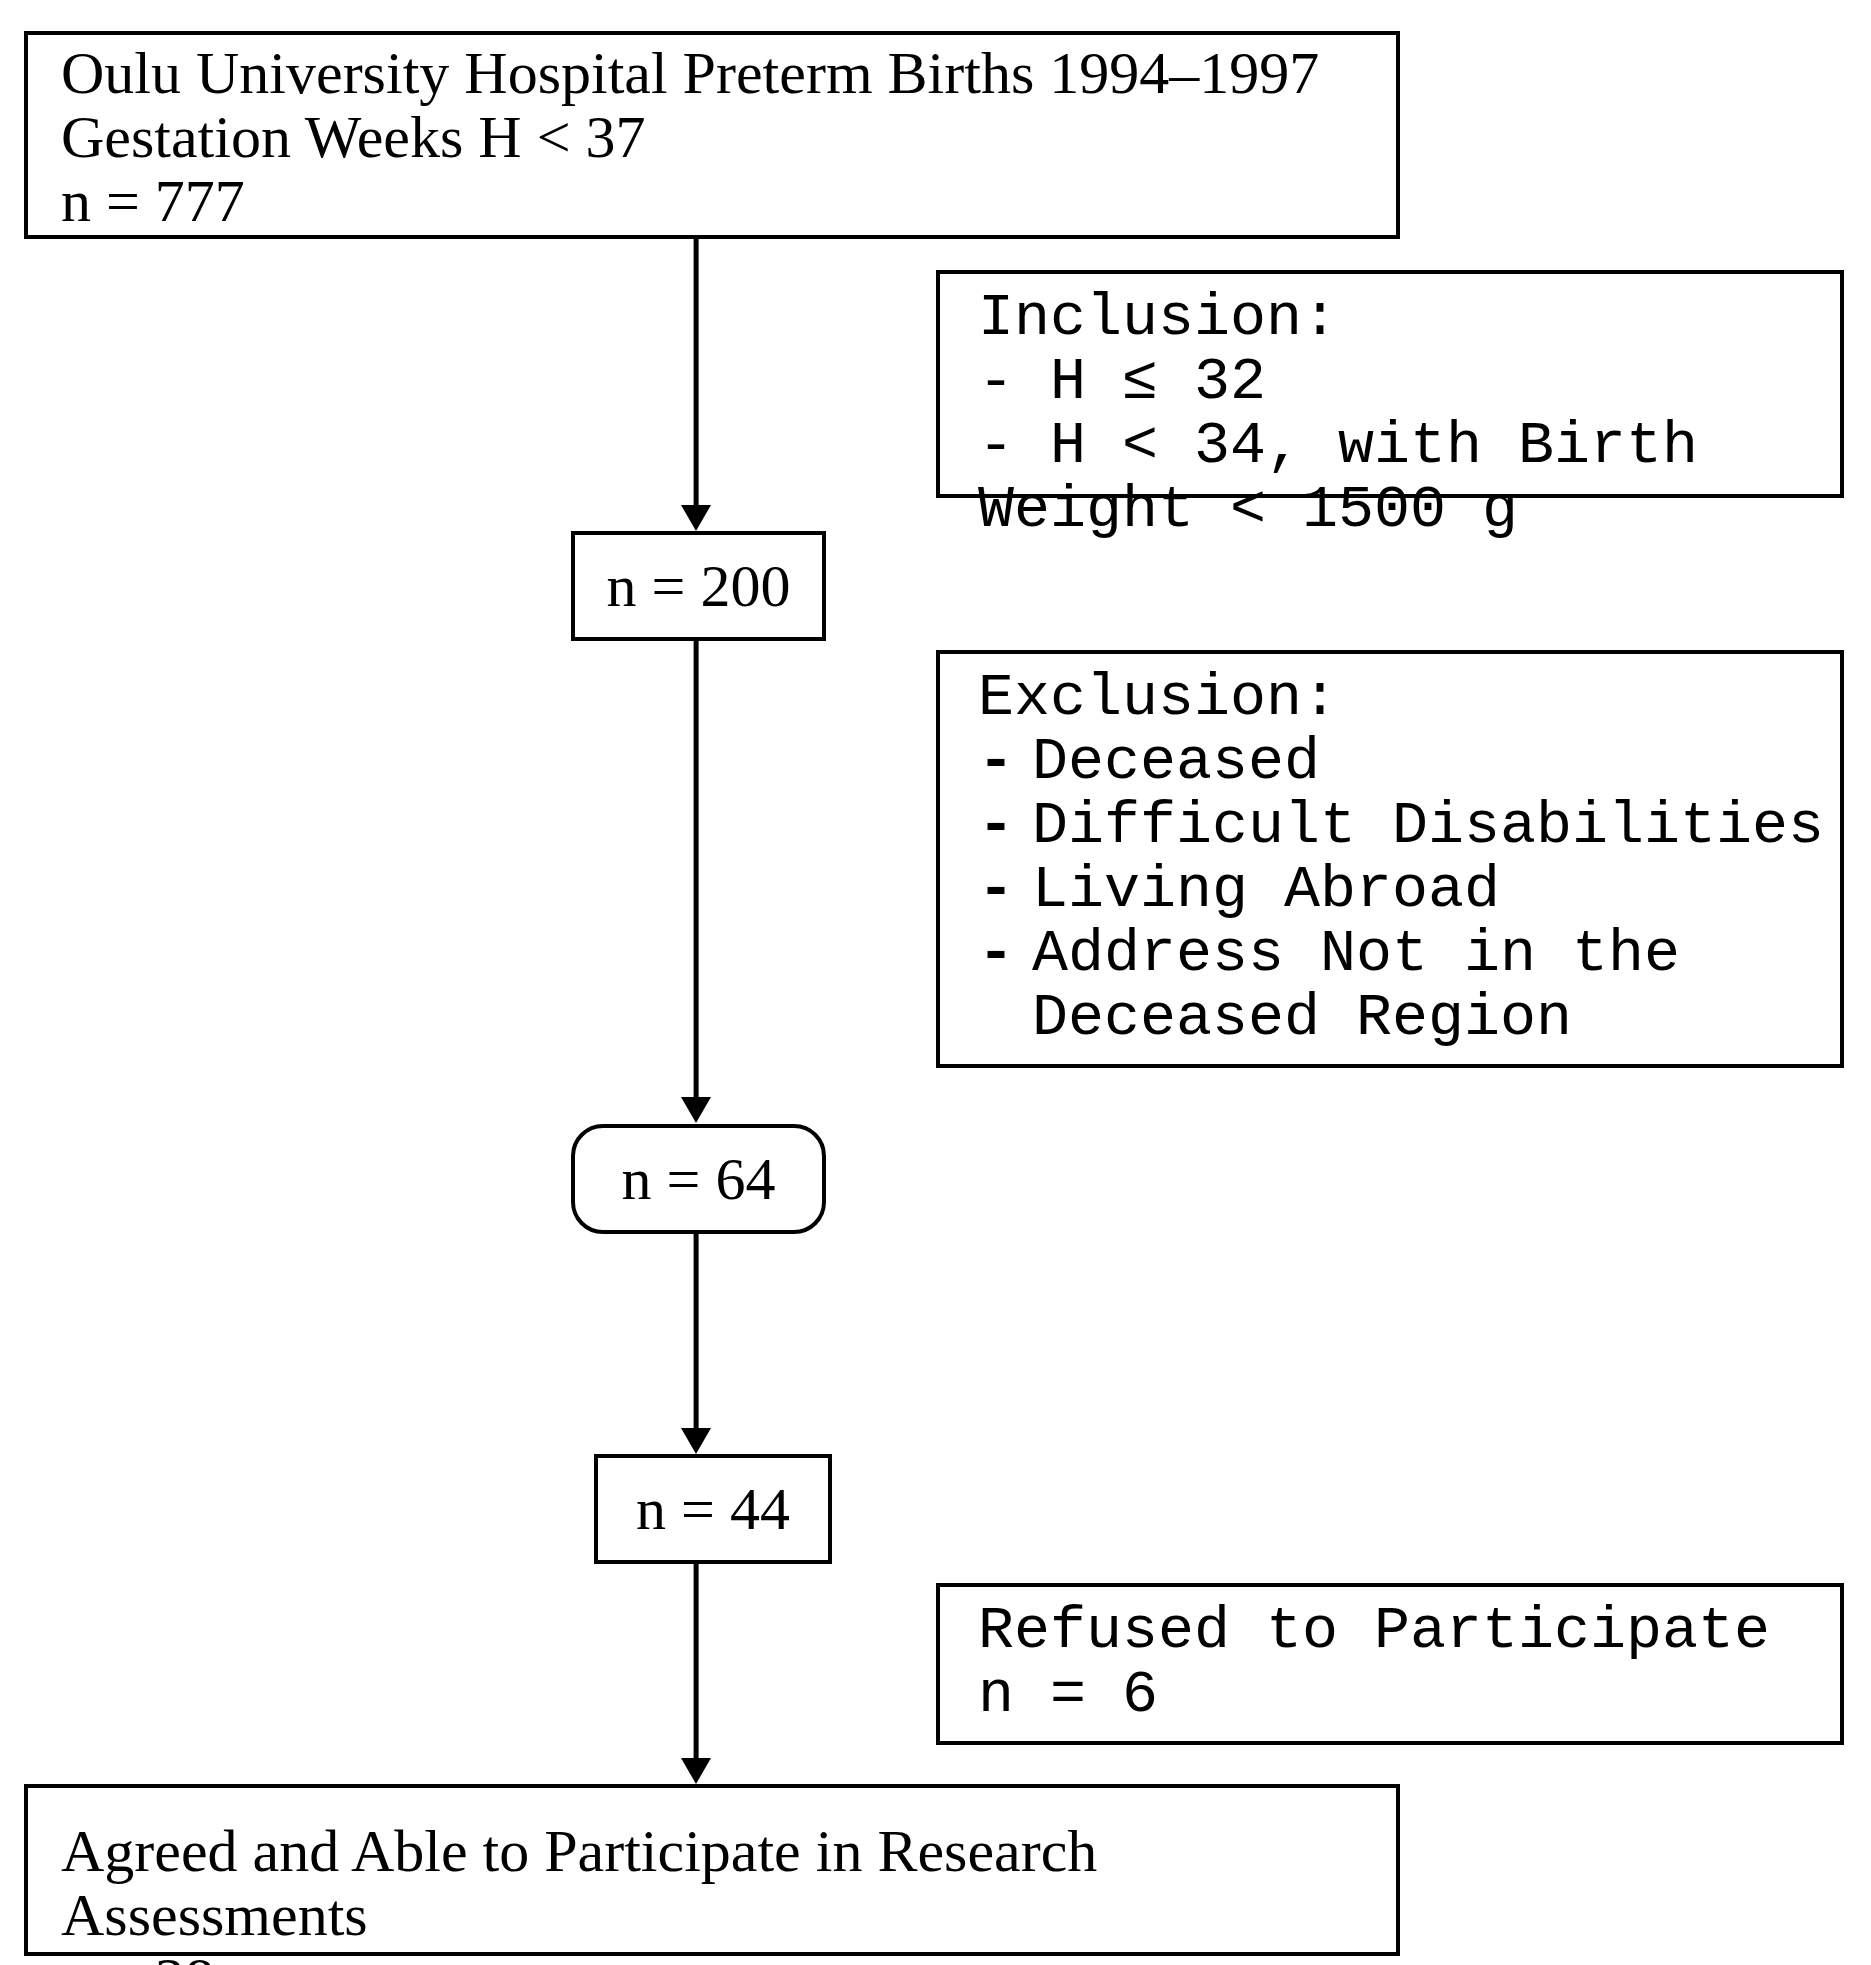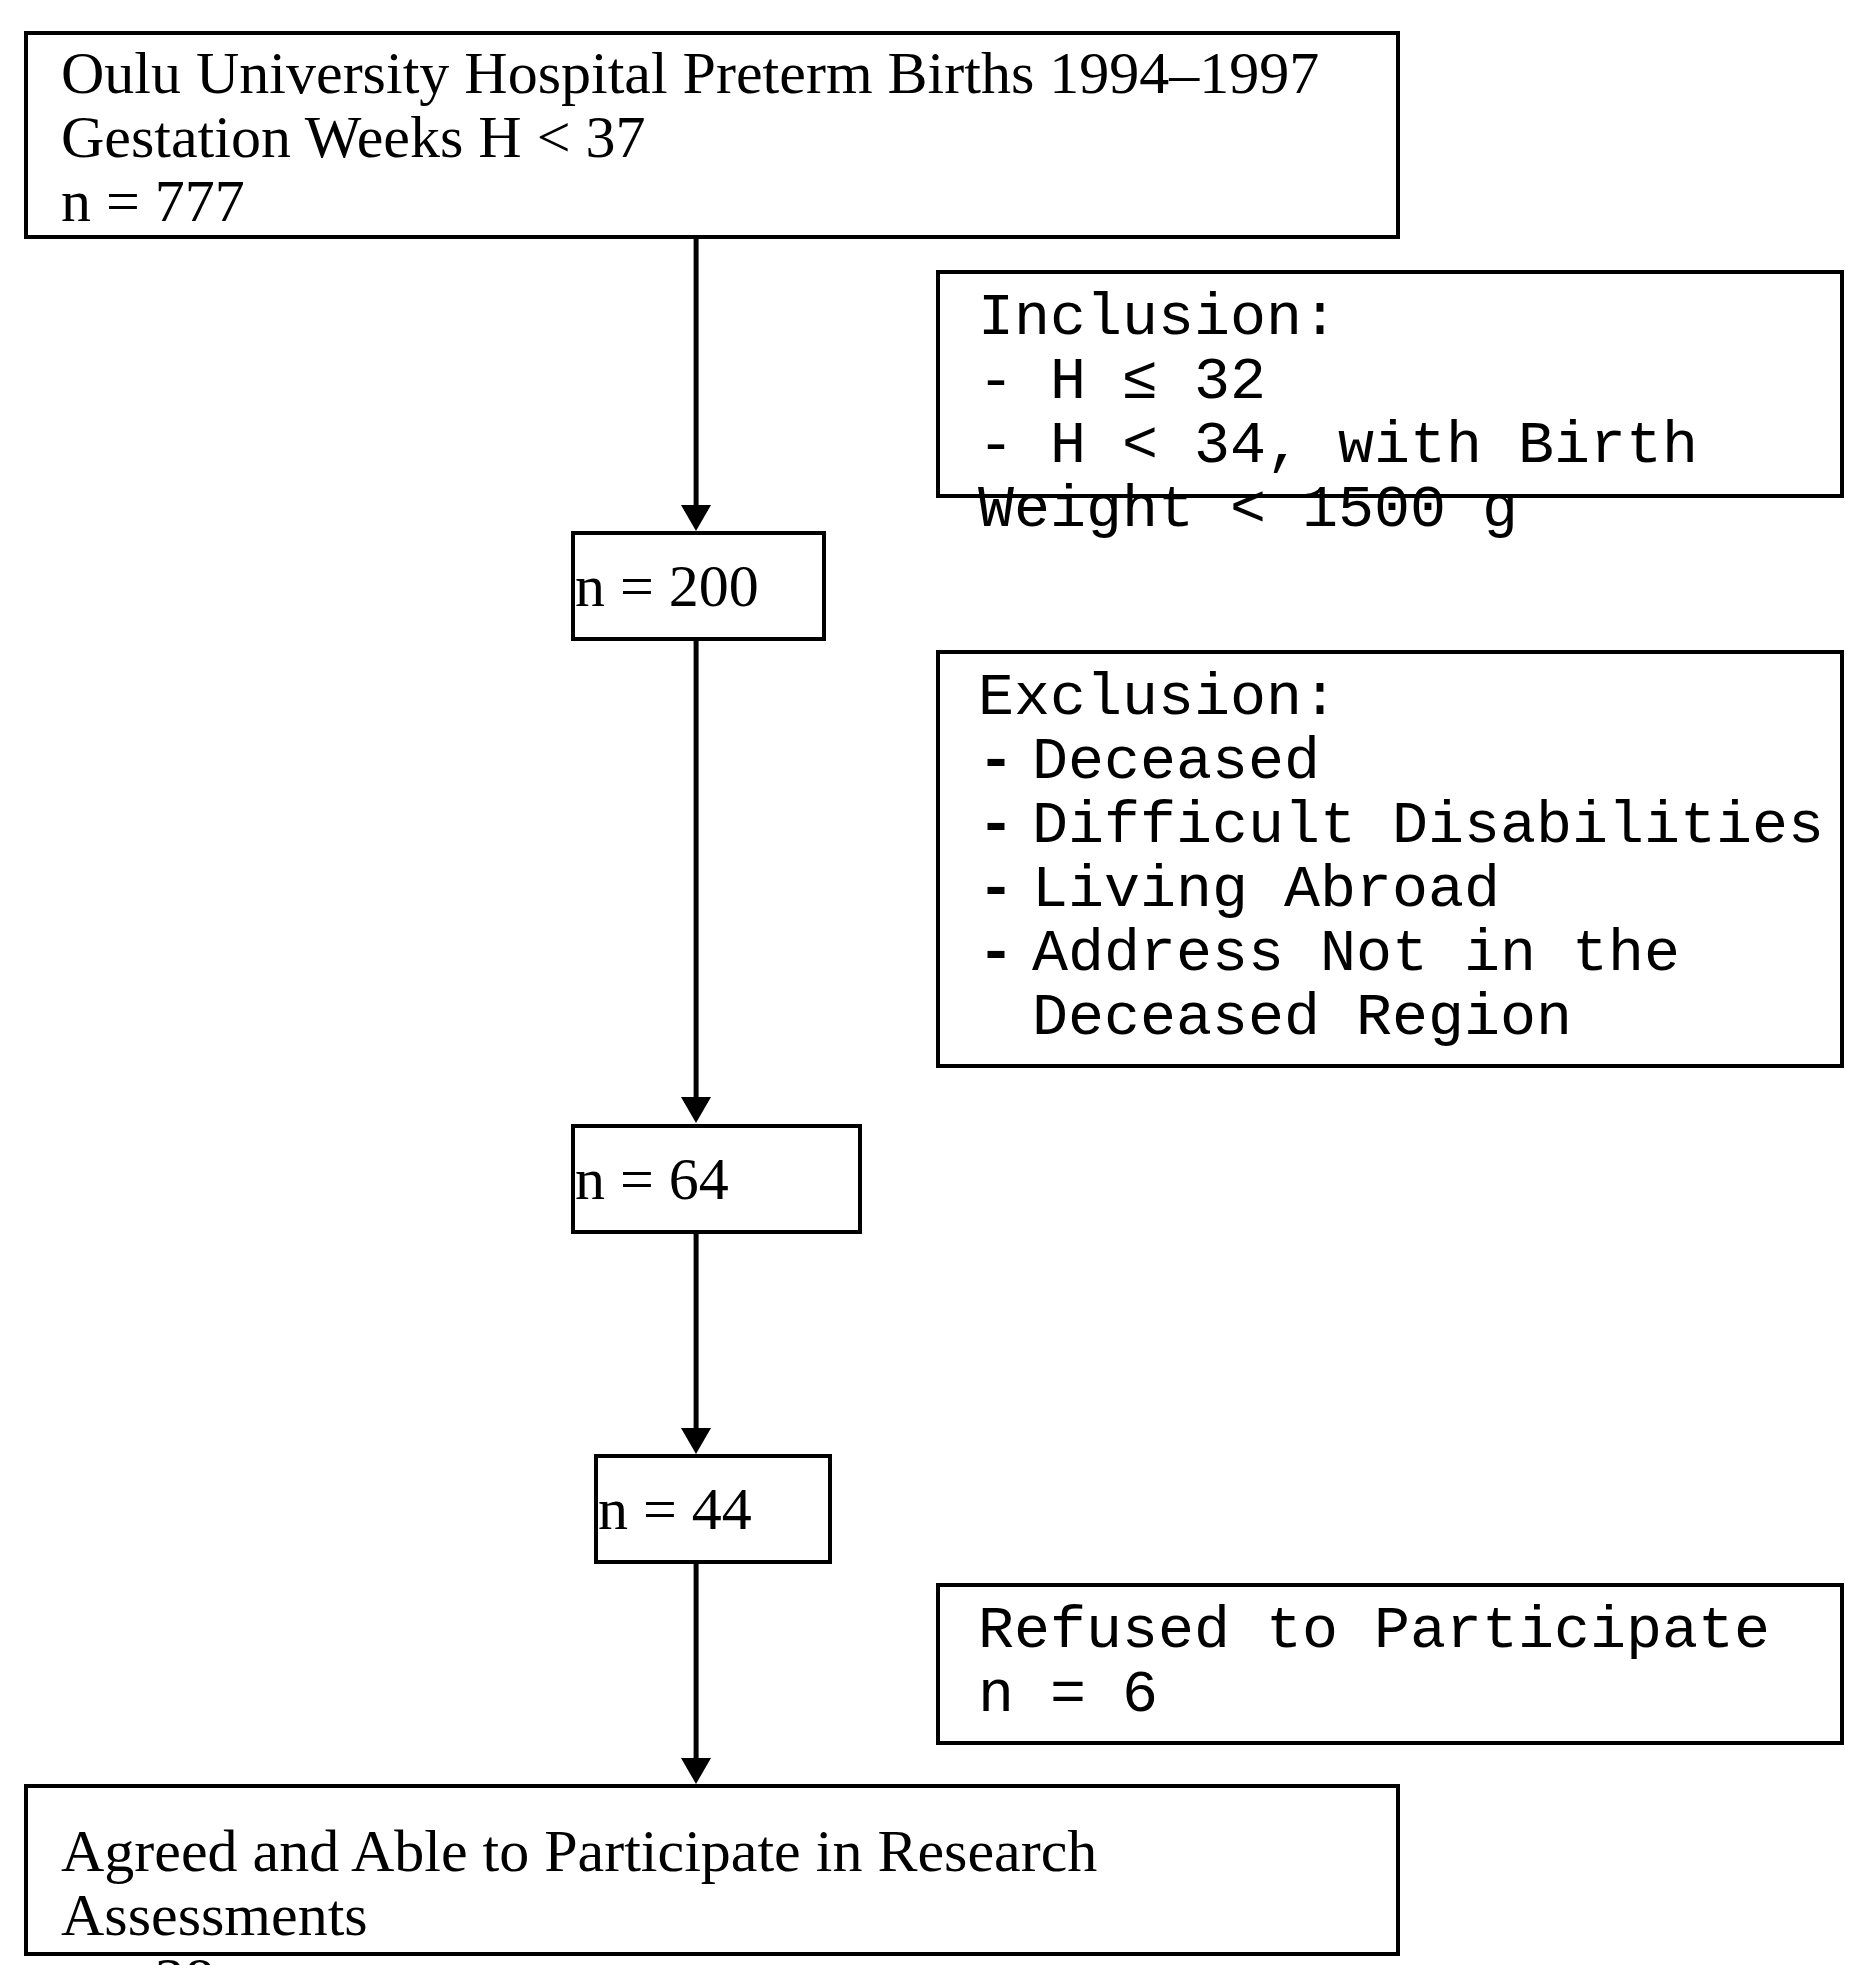--- a/index.html
+++ b/index.html
@@ -26,21 +26,21 @@
   .box-main {
     padding: 5.5px 13.8px 0 33px;
   }
   .box-side {
     padding: 12.4px 13.8px 0 38px;
     font-family: Liberation Mono, monospace;
   }
   .box-small {
     display: flex;
     align-items: center;
-    justify-content: flex-start;
+    justify-content: center;
   }
   .bullet-row {
     display: flex;
   }
   .bullet-row .dash {
     width: 54px;
     flex: 0 0 54px;
     font-weight: bold;
   }
   .arrow {
@@ -66,21 +66,21 @@
     border-right: 15px solid transparent;
     border-top: 26px solid #000000;
   }
   
   #box-source      { left: 24px;   top: 31px;   width: 1376px; height: 208px; }
   #arrow-1         { left: 681px;  top: 239px;  width: 30px;   height: 292px; }
   #box-inclusion   { left: 936px; top: 270px;  width: 908px; height: 228px; }
   #box-n200        { left: 571px;  top: 531px;  width: 255px;  height: 110px; }
   #arrow-2         { left: 681px;  top: 641px;  width: 30px;   height: 482px; }
   #box-exclusion   { left: 936px; top: 650px;  width: 908px; height: 418px; }
-  #box-n64         { left: 571px;  top: 1124px; width: 291px;  height: 110px; }
+  #box-n64         { left: 571px;  top: 1124px; width: 255px;  height: 110px; border-radius: 32px; }
   #arrow-3         { left: 681px;  top: 1234px; width: 30px;   height: 220px; }
   #box-notreached  { left: 936px; top: 1239px; width: 908px; height: 162px; }
   #box-n44         { left: 594px;  top: 1454px; width: 238px;  height: 110px; }
   #arrow-4         { left: 681px;  top: 1564px; width: 30px;   height: 220px; }
   #box-refused     { left: 936px; top: 1583px; width: 908px; height: 162px; }
   #box-final       { left: 24px;   top: 1784px; width: 1376px; height: 172px; padding-top: 31px; }
 </style>
 </head>
 <body>
 

